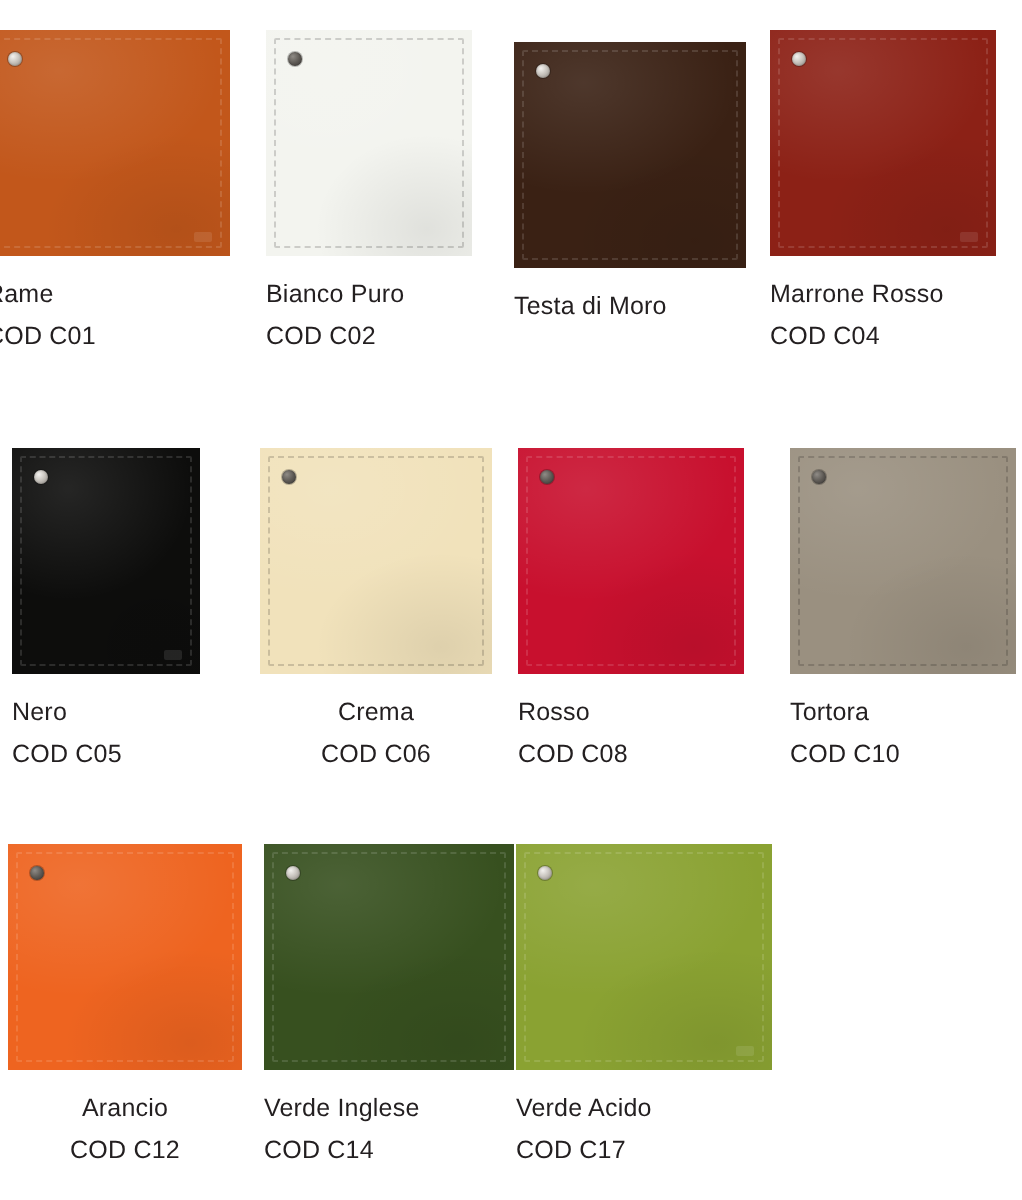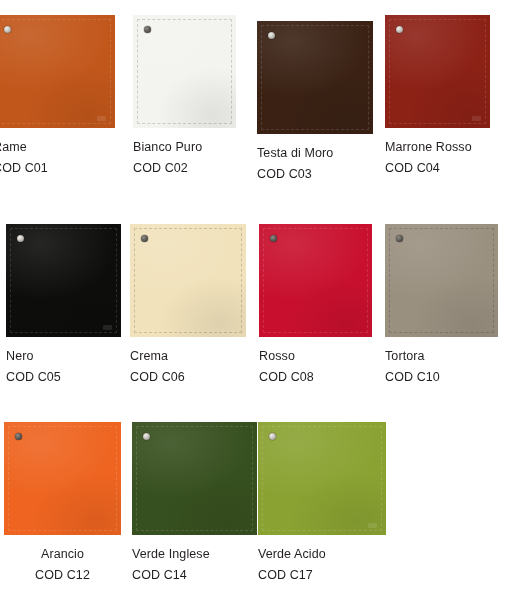--- a/index.html
+++ b/index.html
@@ -143,48 +143,47 @@
       </div>
     </div>
     <div class="swatch-cell" style="left: 257px; top: 21px; width: 116px;">
       <div class="swatch-chip" style="background: rgb(58, 33, 20);">
         <div class="chip-sheen"></div>
         <div class="chip-stitch dark"></div>
         <div class="chip-rivet"></div>
       </div>
       <div class="swatch-labels">
         <div class="swatch-name">Testa di Moro</div>
-        <div class="swatch-code">COD C03</div>
-      </div>
-    </div>
-    <div class="swatch-cell" style="left: 385px; top: 15px; width: 105px;">
+      </div>
+    </div>
+    <div class="swatch-cell" style="left: 385px; top: 15px; width: 113px;">
       <div class="swatch-chip" style="background: rgb(140, 33, 22);">
         <div class="chip-sheen"></div>
         <div class="chip-stitch dark"></div>
         <div class="chip-rivet"></div>
         <div class="chip-mark"></div>
       </div>
       <div class="swatch-labels">
         <div class="swatch-name">Marrone Rosso</div>
         <div class="swatch-code">COD C04</div>
       </div>
     </div>
-    <div class="swatch-cell" style="left: 6px; top: 224px; width: 115px;">
+    <div class="swatch-cell" style="left: 6px; top: 224px; width: 94px;">
       <div class="swatch-chip" style="background: rgb(13, 13, 12);">
         <div class="chip-sheen"></div>
         <div class="chip-stitch dark"></div>
         <div class="chip-rivet"></div>
         <div class="chip-mark"></div>
       </div>
       <div class="swatch-labels">
         <div class="swatch-name">Nero</div>
         <div class="swatch-code">COD C05</div>
       </div>
     </div>
-    <div class="swatch-cell" style="left: 130px; top: 224px; width: 116px;">
+    <div class="swatch-cell" style="left: 130px; top: 224px; width: 116px; text-align: center;">
       <div class="swatch-chip" style="background: rgb(241, 226, 187);">
         <div class="chip-sheen"></div>
         <div class="chip-stitch light"></div>
         <div class="chip-rivet dark-rivet"></div>
       </div>
       <div class="swatch-labels">
         <div class="swatch-name">Crema</div>
         <div class="swatch-code">COD C06</div>
       </div>
     </div>
@@ -192,21 +191,21 @@
       <div class="swatch-chip" style="background: rgb(200, 16, 46);">
         <div class="chip-sheen"></div>
         <div class="chip-stitch dark"></div>
         <div class="chip-rivet dark-rivet"></div>
       </div>
       <div class="swatch-labels">
         <div class="swatch-name">Rosso</div>
         <div class="swatch-code">COD C08</div>
       </div>
     </div>
-    <div class="swatch-cell" style="left: 385px; top: 224px; width: 113px;">
+    <div class="swatch-cell" style="left: 395px; top: 224px; width: 113px;">
       <div class="swatch-chip" style="background: rgb(154, 144, 128);">
         <div class="chip-sheen"></div>
         <div class="chip-stitch light"></div>
         <div class="chip-rivet dark-rivet"></div>
       </div>
       <div class="swatch-labels">
         <div class="swatch-name">Tortora</div>
         <div class="swatch-code">COD C10</div>
       </div>
     </div>

